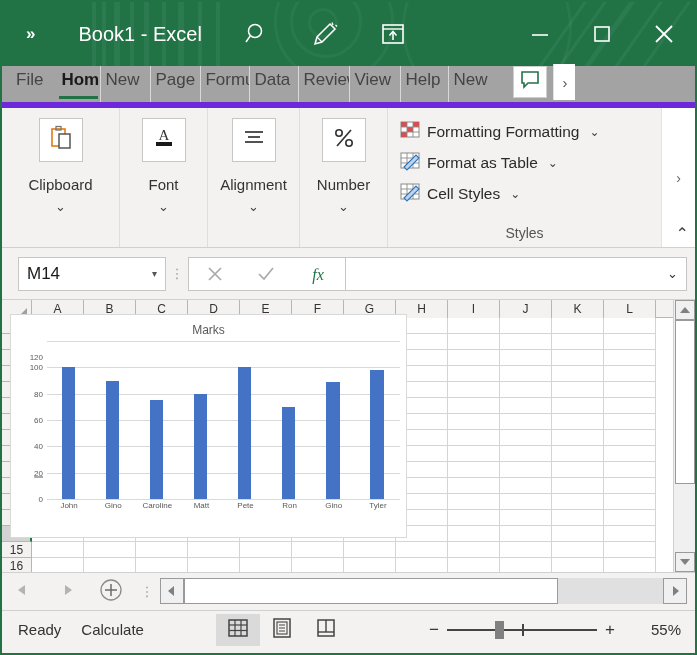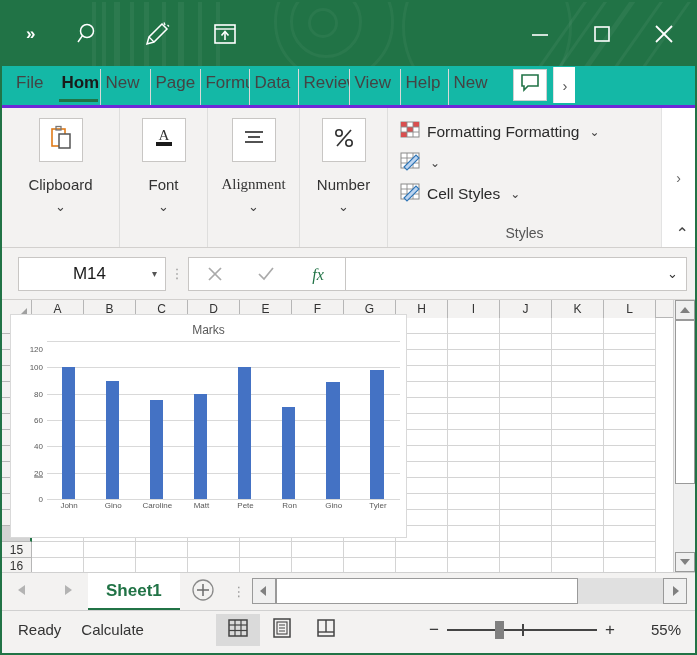--- a/index.html
+++ b/index.html
@@ -63,25 +63,25 @@
   }
   .winbtn {
     width: 62px; height: 64px;
     display: flex; align-items: center; justify-content: center;
     cursor: pointer;
   }
 
   
   .tabsrow {
     height: 42px;
-    background: #14b8a6;
+    background: #a3a3a3;
     display: flex;
     align-items: flex-end;
     position: relative;
-    border-bottom: 3px solid #6d28d9;
+    border-bottom: 6px solid #6d28d9;
   }
   .tab {
     position: relative;
     font-size: 17px;
     color: #444;
     padding: 0 4px 8px 4px;
     height: 36px;
     display: flex; align-items: center;
     cursor: pointer;
     white-space: nowrap;
@@ -183,21 +183,21 @@
   }
   .namebox {
     width: 148px; height: 34px;
     background: #fff; border: 1px solid #c8c6c4;
     display: flex; align-items: center;
     padding: 0 8px;
     font-size: 17px; color: #1a1a1a;
     margin-left: 8px;
     cursor: text;
   }
-  .namebox-val { flex: 1; text-align: center; }
+  .namebox-val { flex: 1; }
   .namebox-chev { font-size: 10px; color: #555; }
   .nb-grip {
     width: 22px; display: flex; align-items: center; justify-content: center;
     color: #999; font-size: 13px; letter-spacing: 0; cursor: col-resize;
   }
   .fx-box {
     width: 158px; height: 34px;
     background: #fff; border: 1px solid #c8c6c4;
     display: flex; align-items: center; justify-content: space-around;
   }
@@ -446,20 +446,21 @@
       <span class="tb-stripe" style="left:196px;"></span>
       <span class="tb-stripe" style="left:214px;"></span>
       <span class="tb-diag" style="left:560px; top:-44px;"></span>
       <span class="tb-diag" style="left:580px; top:-44px;"></span>
       <span class="tb-diag" style="left:606px; top:-44px; width:5px;"></span>
       <span class="tb-diag" style="left:636px; top:-44px;"></span>
       <span class="tb-diag" style="left:664px; top:-44px;"></span>
     </div>
 
     <span class="chev-more">»</span>
+    <span class="tb-title">Book1  -  Excel</span>
 
     <div class="tb-icons">
       <span class="tb-ico">
         <svg width="26" height="26" viewBox="0 0 26 26">
           <circle cx="11" cy="10" r="6.5" fill="none" stroke="#fff" stroke-width="1.5"></circle>
           <line x1="6.4" y1="14.6" x2="2" y2="21" stroke="#fff" stroke-width="1.5"></line>
         </svg>
       </span>
       <span class="tb-ico">
         <svg width="26" height="26" viewBox="0 0 26 26">
@@ -562,21 +563,21 @@
           <svg width="26" height="26" viewBox="0 0 26 26">
             <text x="13" y="15" font-family="Liberation Serif, serif" font-size="15" fill="#333" text-anchor="middle">A</text>
             <rect x="5" y="17" width="16" height="4" fill="#1a1a1a"></rect>
           </svg>
         </span>
       </div>
       <div class="rgroup-label">Font</div>
       <div class="rgroup-chev">⌄</div>
     </div>
 
-    <div class="rgroup" style="width:92px;font-family:Liberation Serif, serif;">
+    <div class="rgroup" style="width:92px;">
       <div class="rbtn-icon">
         <span>
           <svg width="26" height="26" viewBox="0 0 26 26">
             <line x1="4" y1="7" x2="22" y2="7" stroke="#333" stroke-width="1.7"></line>
             <line x1="7" y1="12" x2="19" y2="12" stroke="#333" stroke-width="1.7"></line>
             <line x1="4" y1="17" x2="22" y2="17" stroke="#333" stroke-width="1.7"></line>
           </svg>
         </span>
       </div>
       <div class="rgroup-label">Alignment</div>
@@ -620,20 +621,21 @@
         <span>
           <svg width="20" height="20" viewBox="0 0 20 20">
             <rect x="1" y="2" width="18" height="15" fill="#fff" stroke="#8a8a8a" stroke-width="1"></rect>
             <line x1="7" y1="2" x2="7" y2="17" stroke="#8a8a8a" stroke-width="0.9"></line>
             <line x1="13" y1="2" x2="13" y2="17" stroke="#8a8a8a" stroke-width="0.9"></line>
             <line x1="1" y1="7" x2="19" y2="7" stroke="#8a8a8a" stroke-width="0.9"></line>
             <line x1="1" y1="12" x2="19" y2="12" stroke="#8a8a8a" stroke-width="0.9"></line>
             <path d="M4 16 L16 4 L19 7 L7 19 Z" fill="#bcd4f0" stroke="#2e75b6" stroke-width="1.1"></path>
           </svg>
         </span>
+        <span>Format as Table</span>
         <span class="style-chev">⌄</span>
       </div>
 
       <div class="style-item">
         <span>
           <svg width="20" height="20" viewBox="0 0 20 20">
             <rect x="1" y="2" width="18" height="15" fill="#fff" stroke="#8a8a8a" stroke-width="1"></rect>
             <line x1="7" y1="2" x2="7" y2="17" stroke="#8a8a8a" stroke-width="0.9"></line>
             <line x1="13" y1="2" x2="13" y2="17" stroke="#8a8a8a" stroke-width="0.9"></line>
             <line x1="1" y1="7" x2="19" y2="7" stroke="#8a8a8a" stroke-width="0.9"></line>
@@ -951,21 +953,21 @@
       <div class="chart">
         <div class="chart-title">Marks</div>
         <div class="plot">
           <div class="ylabels" id="ylabels">
               <div class="ylab" style="top: 158px;">0</div>
               <div class="ylab" style="top: 131.667px; text-decoration: underline;">20</div>
               <div class="ylab" style="top: 105.333px;">40</div>
               <div class="ylab" style="top: 79px;">60</div>
               <div class="ylab" style="top: 52.6667px;">80</div>
               <div class="ylab" style="top: 26.3333px;">100</div>
-              <div class="ylab" style="top: 8px;">120</div>
+              <div class="ylab" style="top: 16px;">120</div>
             </div>
           <div class="plotarea" id="plotarea">
               <div class="gline" style="top: 158px;"></div>
               <div class="gline" style="top: 131.667px;"></div>
               <div class="gline" style="top: 105.333px;"></div>
               <div class="gline" style="top: 79px;"></div>
               <div class="gline" style="top: 52.6667px;"></div>
               <div class="gline" style="top: 26.3333px;"></div>
               <div class="gline" style="top: 0px;"></div>
               <div class="bar" title="John: 100" style="height: 131.667px; left: 4.125%; width: 3.75%; background: rgb(68, 114, 196);"></div>
@@ -1014,23 +1016,20 @@
         <svg width="12" height="14" viewBox="0 0 12 14">
             <path d="M9 2 L2 7 L9 12 Z" fill="#b3b3b3"></path>
           </svg>
       </span>
       <span class="nav-arrow">
         <svg width="12" height="14" viewBox="0 0 12 14">
             <path d="M3 2 L10 7 L3 12 Z" fill="#b3b3b3"></path>
           </svg>
       </span>
     </div>
-    <div class="sheettab">
-      <span>Sheet1</span>
-    </div>
     <div class="addsheet">
       <span>
         <svg width="24" height="24" viewBox="0 0 24 24">
           <circle cx="12" cy="12" r="10" fill="none" stroke="#8a8a8a" stroke-width="1.3"></circle>
           <line x1="12" y1="6" x2="12" y2="18" stroke="#6b6b6b" stroke-width="1.5"></line>
           <line x1="6" y1="12" x2="18" y2="12" stroke="#6b6b6b" stroke-width="1.5"></line>
         </svg>
       </span>
     </div>
     <div class="sheet-grip">⋮</div>

